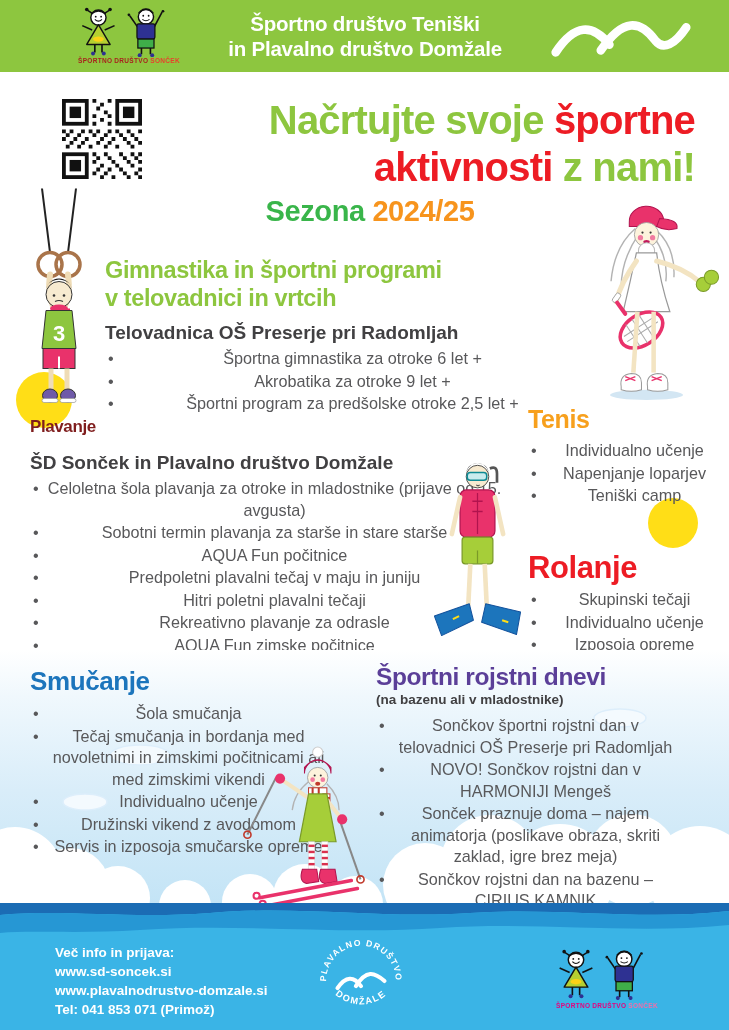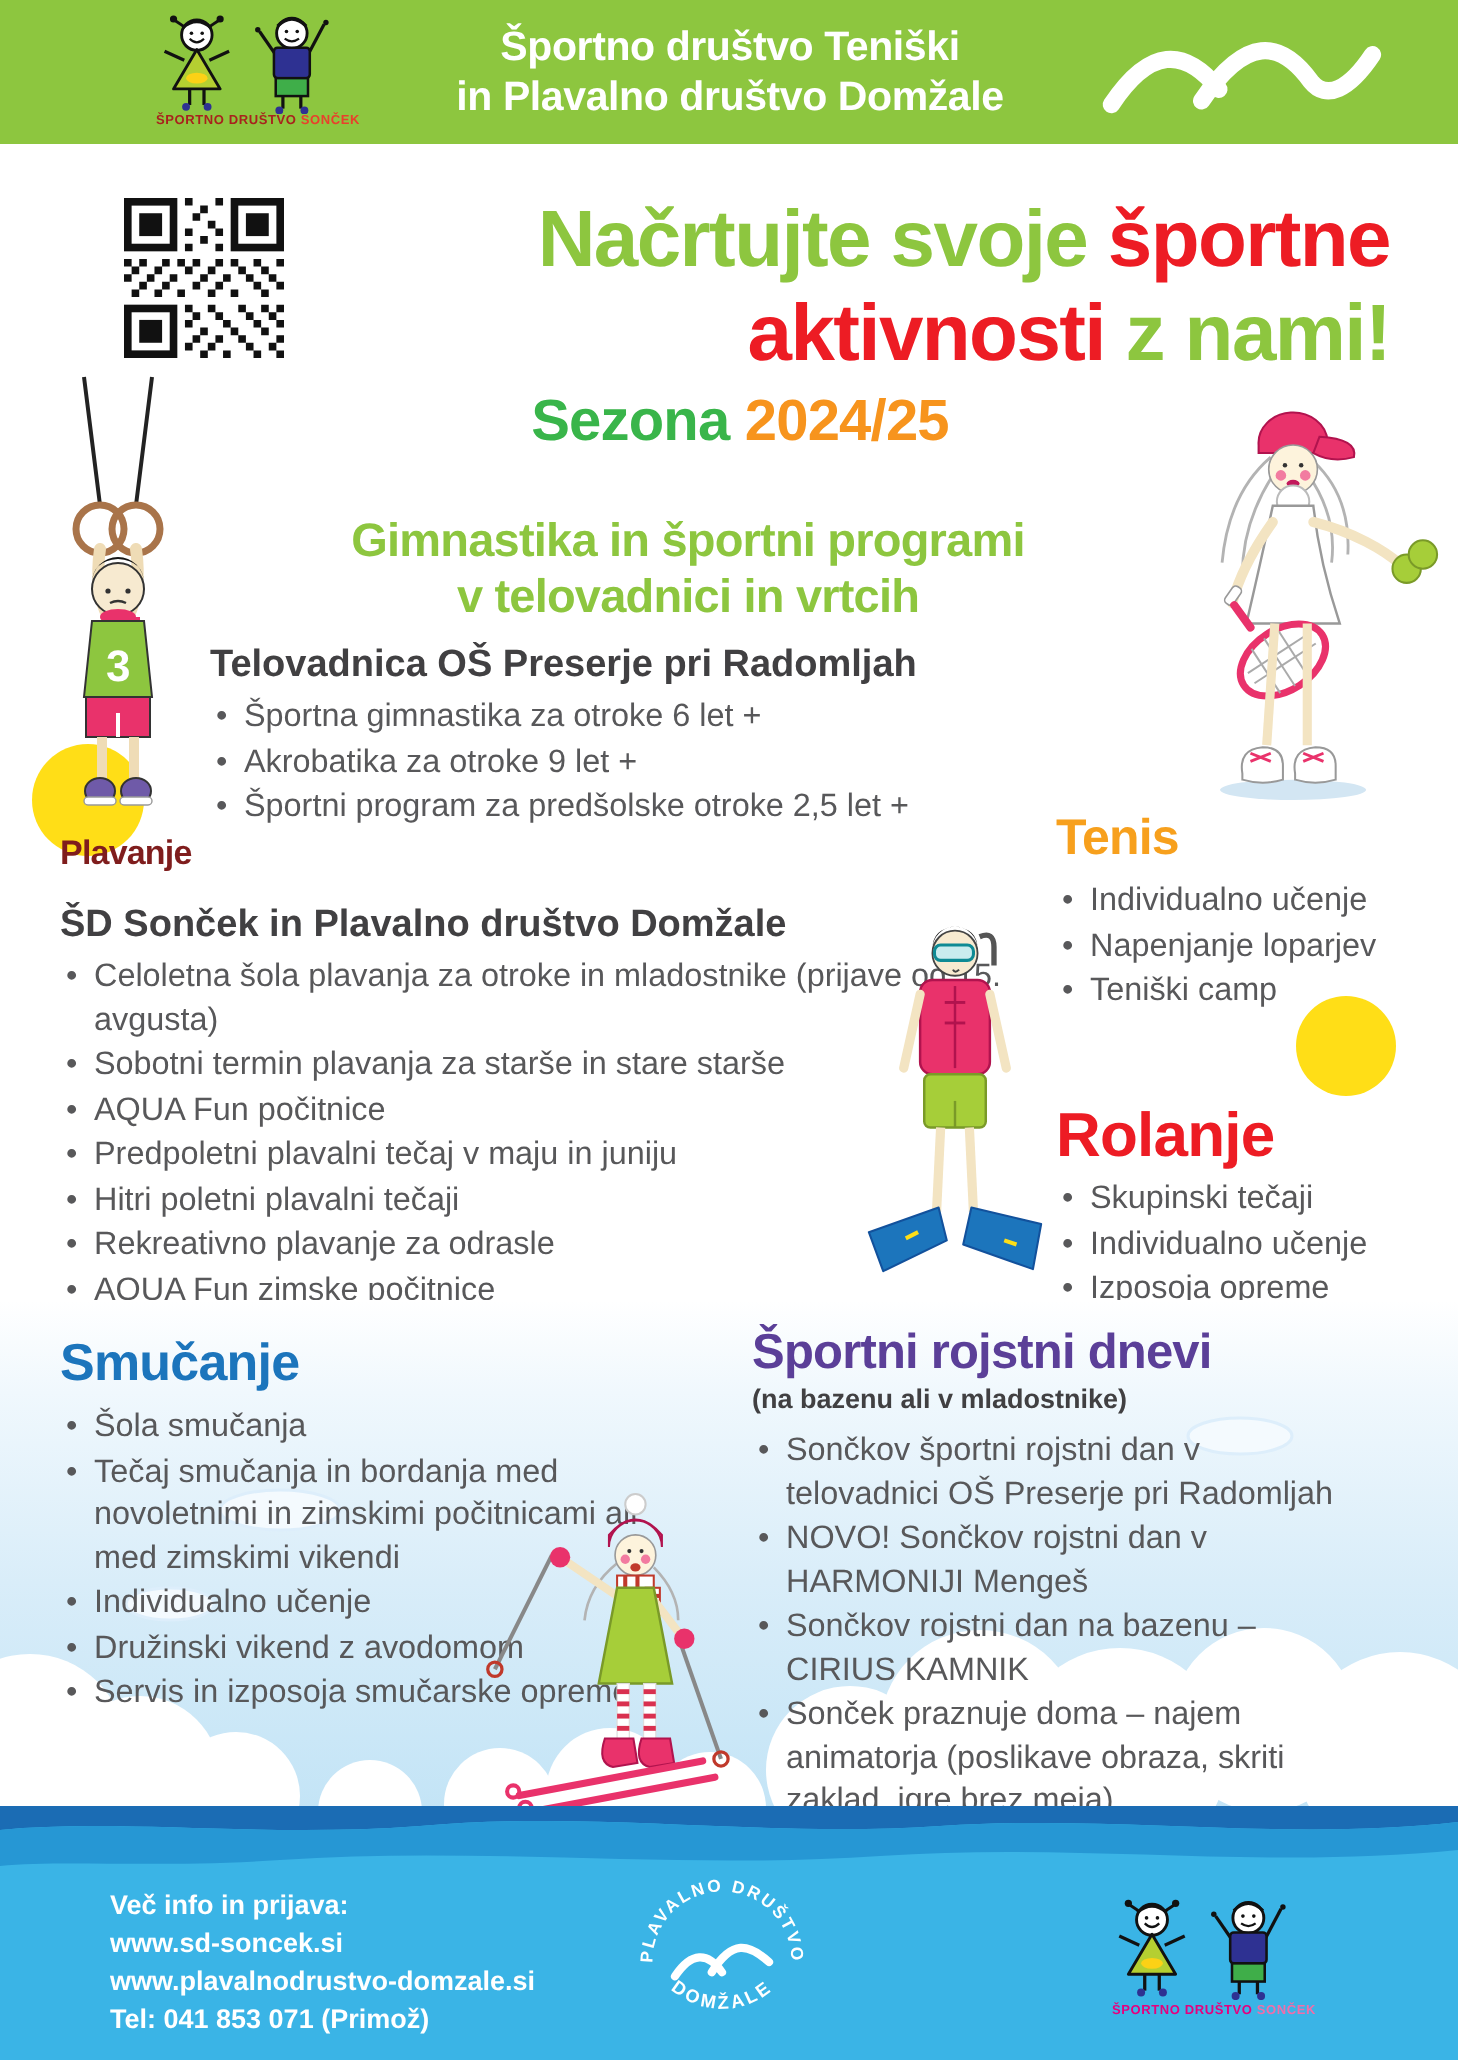--- a/index.html
+++ b/index.html
@@ -21,25 +21,25 @@
   .t-green{color:#8dc63f;} .t-red{color:#ed1c24;}
   .season{left:120px;top:195px;width:500px;text-align:center;font-weight:700;
           font-size:29px;letter-spacing:-0.4px;}
   .s-green{color:#39b54a;} .s-orange{color:#f7941d;}
 
   
   .section{color:#58585a;}
   .sec-title{font-weight:700;letter-spacing:-0.4px;}
   .sec-sub{font-weight:700;color:#414042;font-size:19px;line-height:18px;margin-top:12px;}
   ul.blist{list-style:none;margin:6px 0 0 0;padding:0;font-size:16.2px;line-height:21.5px;color:#58585a;}
-  ul.blist li{position:relative;padding-left:17px;margin:0 0 1px 0;}
+  ul.blist li{position:relative;padding-left:17px;margin:0 0 1px 0;text-align:center;}
   ul.blist li::before{content:"\2022";position:absolute;left:3px;color:#58585a;}
 
   .gimnastika{left:105px;top:256px;width:478px;}
-  .gimnastika .sec-title{font-size:23.5px;line-height:28px;color:#8dc63f;text-align:center;}
+  .gimnastika .sec-title{font-size:23.5px;line-height:28px;color:#8dc63f;}
   .plavanje{left:30px;top:412px;width:472px;}
   .plavanje .sec-title{font-size:17px;line-height:30px;color:#7f1d1d;}
   .tenis{left:528px;top:404px;width:196px;}
   .tenis .sec-title{font-size:25px;line-height:30px;color:#f7a01d;}
   .rolanje{left:528px;top:553px;width:196px;}
   .rolanje .sec-title{font-size:31px;line-height:30px;color:#ed1c24;}
   .smucanje{left:30px;top:666px;width:300px;}
   .smucanje .sec-title{font-size:26px;line-height:31px;color:#1c75bc;}
   .rojstni{left:376px;top:662px;width:302px;}
   .rojstni .sec-title{font-size:24.5px;line-height:29px;color:#5b3f98;}
@@ -335,22 +335,22 @@
         <li>Servis in izposoja smučarske opreme</li>
       </ul>
   </div>
 
   <div class="abs section rojstni">
     <div class="sec-title">Športni rojstni dnevi</div>
     <div class="sec-sub">(na bazenu ali v mladostnike)</div>
     <ul class="blist">
         <li>Sončkov športni rojstni dan v telovadnici OŠ Preserje pri Radomljah</li>
         <li>NOVO! Sončkov rojstni dan v HARMONIJI Mengeš</li>
+        <li>Sonček praznuje doma – najem animatorja (poslikave obraza, skriti zaklad, igre brez meja)</li>
         <li>Sončkov rojstni dan na bazenu – CIRIUS KAMNIK</li>
-        <li>Sonček praznuje doma – najem animatorja (poslikave obraza, skriti zaklad, igre brez meja)</li>
       </ul>
   </div>
 
   <svg class="abs" style="left:236px;top:745px" width="140" height="165" viewBox="0 0 135 162">
     <line x1="38" y1="32" x2="10" y2="88" stroke="#888" stroke-width="2"></line>
     <circle cx="10" cy="88" r="3.5" fill="none" stroke="#c0392b" stroke-width="1.6"></circle>
     <line x1="100" y1="72" x2="121" y2="132" stroke="#888" stroke-width="2"></line>
     <circle cx="121" cy="132" r="3.5" fill="none" stroke="#c0392b" stroke-width="1.6"></circle>
     <g stroke="#b3b3b3" stroke-width="1.3" fill="none">
       <path d="M70,36 C60,44 55,54 54,64"></path>

